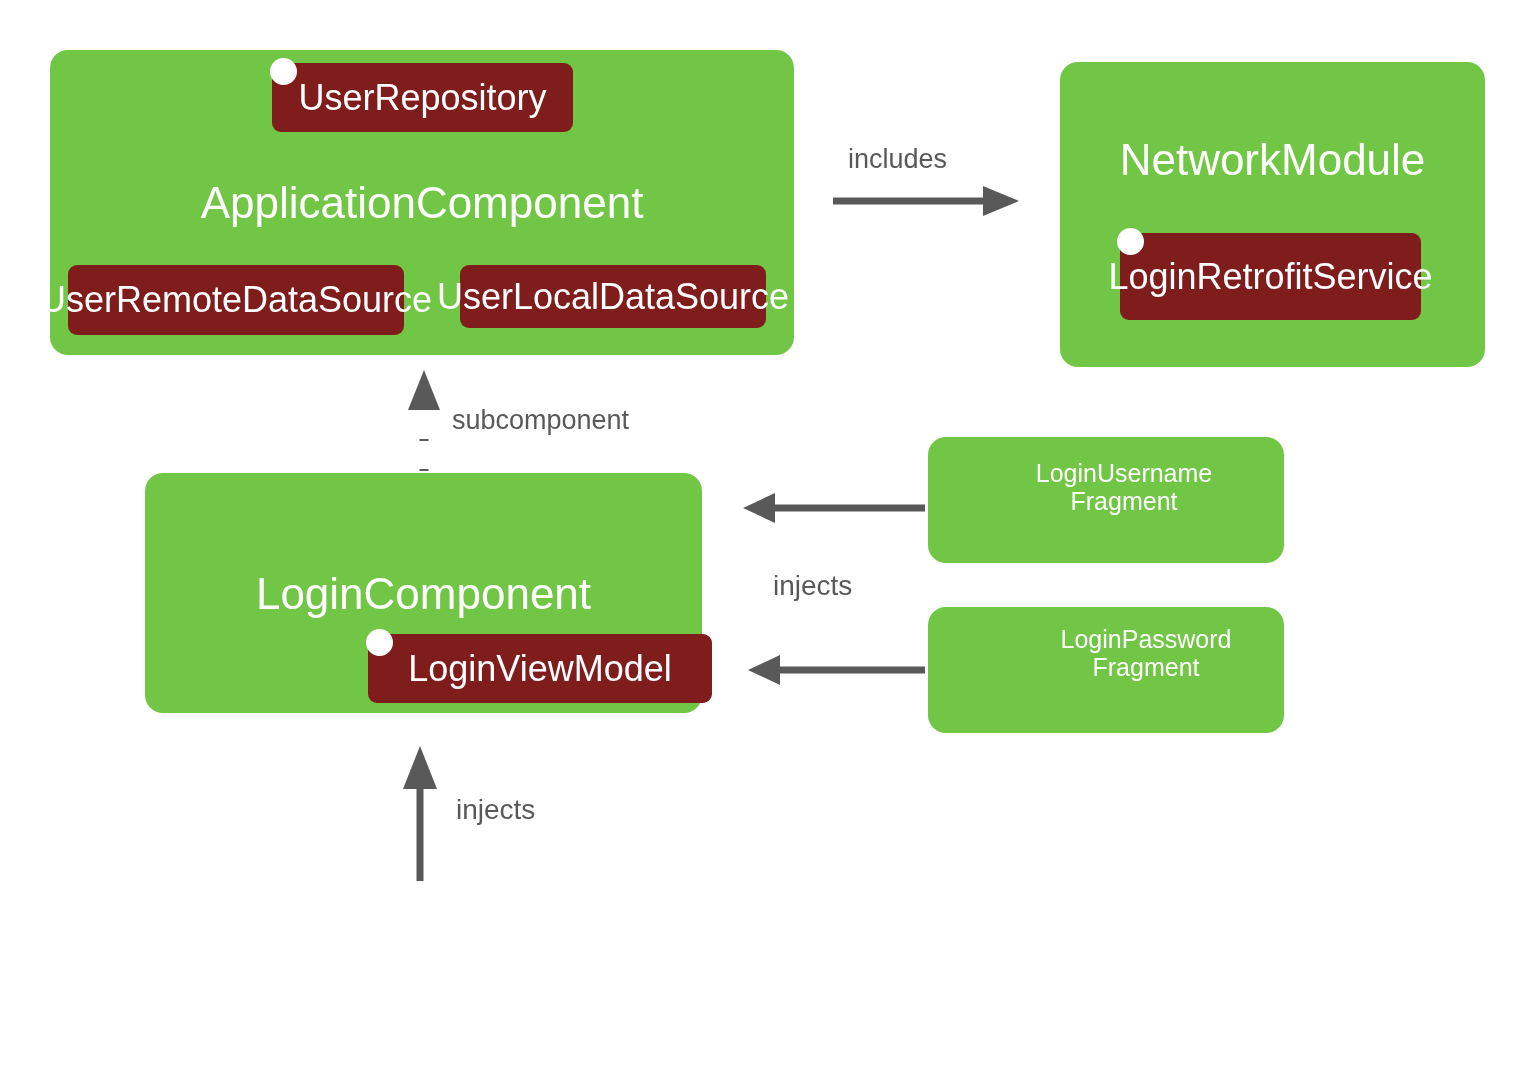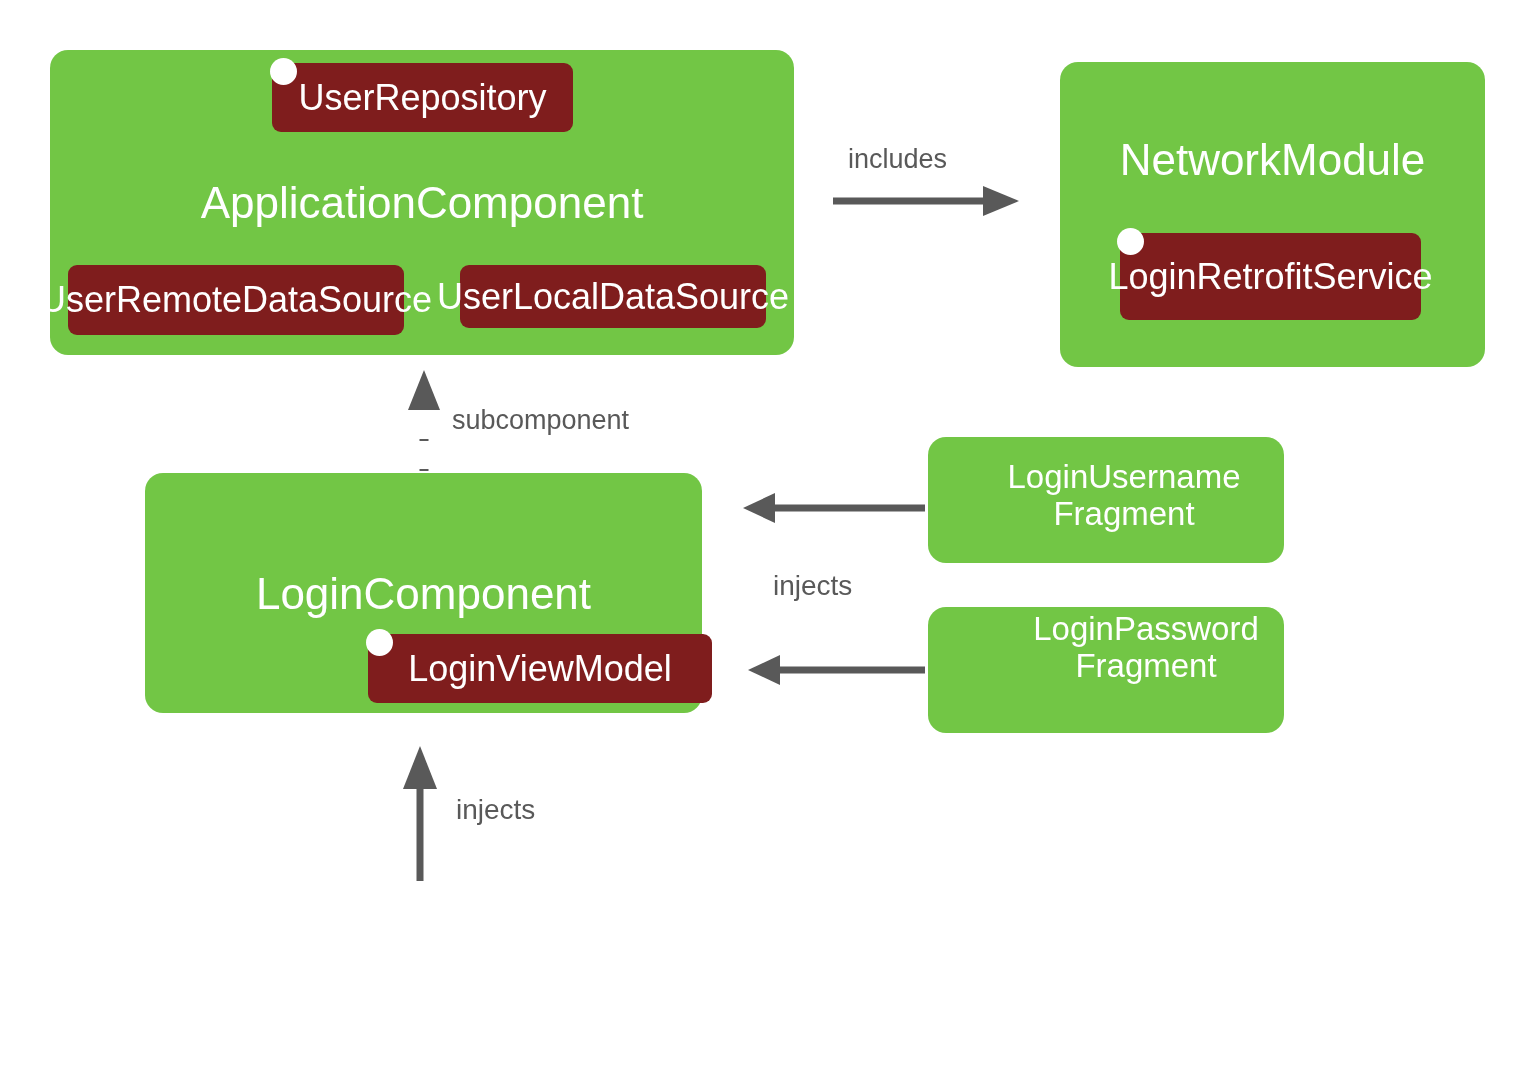--- a/index.html
+++ b/index.html
@@ -71,21 +71,21 @@
     position: absolute;
     color: #595959;
     font-size: 26px;
     white-space: nowrap;
     line-height: 1;
   }
 
   
   .t-big   { font-size: 44px; }
   .t-mid   { font-size: 36px; }
-  .t-frag  { font-size: 33px; margin-left: 36px; }
+  .t-frag  { font-size: 25px; margin-left: 36px; }
   .lbl-28  { font-size: 28px; }
   .lbl-27  { font-size: 27px; }
 </style>
 </head>
 <body>
 
 <div id="canvas">
 
   <div class="gbox" style="left:50px; top:50px; width:744px; height:305px;">
     <div class="gbox-title t-big" style="top:128px;">ApplicationComponent</div>
@@ -134,21 +134,21 @@
     <span class="dbox-label t-mid">LoginViewModel</span>
   </div>
   <div class="ball" style="left:366px; top:629px;"></div>
 
   <div class="gbox" style="left:928px; top:437px; width:356px; height:126px;">
     <div class="gbox-title t-frag" style="top:22px;">LoginUsername
 Fragment</div>
   </div>
 
   <div class="gbox" style="left:928px; top:607px; width:356px; height:126px;">
-    <div class="gbox-title t-frag" style="top:4px;padding-left:44px;">LoginPassword
+    <div class="gbox-title t-frag" style="top:18px;padding-left:44px;">LoginPassword
 Fragment</div>
   </div>
 
   <svg class="arrow-svg" style="left:743px; top:491px;" width="182" height="34" viewBox="0 0 182 34">
     <line x1="30" y1="17" x2="182" y2="17" stroke="#595959" stroke-width="7"></line>
     <polygon points="32,2 32,32 0,17" fill="#595959"></polygon>
   </svg>
 
   <svg class="arrow-svg" style="left:748px; top:653px;" width="177" height="34" viewBox="0 0 177 34">
     <line x1="30" y1="17" x2="177" y2="17" stroke="#595959" stroke-width="7"></line>

